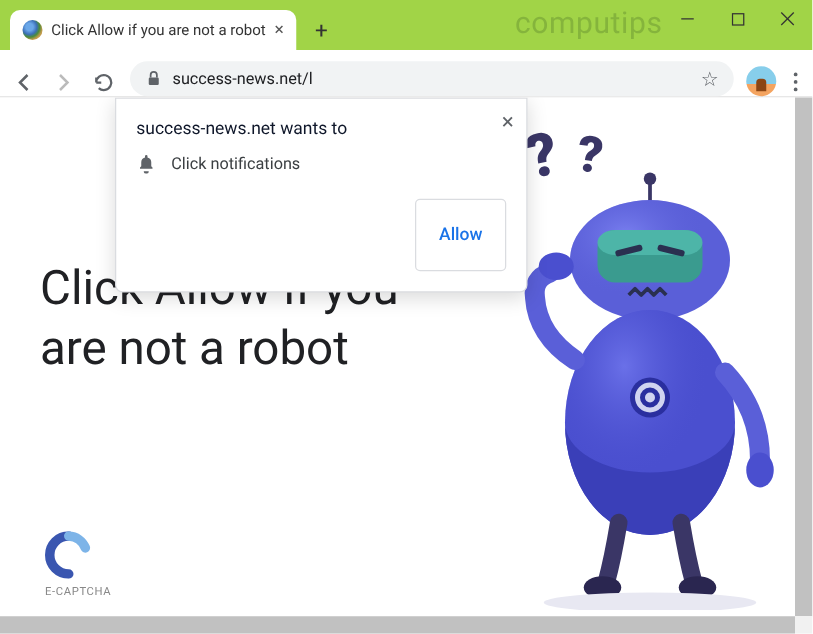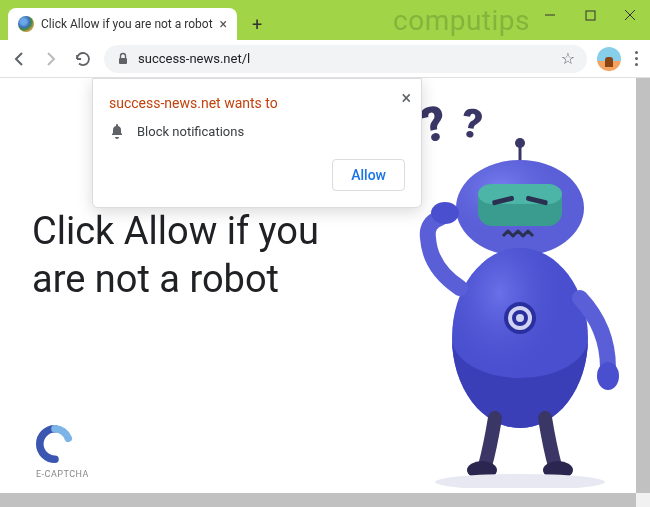--- a/index.html
+++ b/index.html
@@ -4,46 +4,46 @@
   <style>
     * { margin: 0; padding: 0; box-sizing: border-box; font-family: -apple-system, BlinkMacSystemFont, "Segoe UI", Roboto, Arial, sans-serif; }
     body { width: 650px; height: 507px; overflow: hidden; background: #fff; position: relative; }
     
     .titlebar { height: 40px; background: #a1d447; display: flex; align-items: flex-end; position: relative; }
     .tab { background: #fff; border-radius: 8px 8px 0 0; height: 32px; margin-left: 8px; display: flex; align-items: center; padding: 0 10px; gap: 7px; min-width: 0; max-width: 230px; }
     .tab-favicon { width: 16px; height: 16px; border-radius: 50%; background: radial-gradient(circle at 35% 35%, #6aa7e8 20%, #3b6fb8 40%, #4a8c3a 55%, #c19b4c 70%); flex-shrink: 0; }
     .tab-title { font-size: 12px; color: #333; white-space: nowrap; overflow: hidden; text-overflow: ellipsis; flex: 1; }
     .tab-close { font-size: 14px; color: #555; cursor: pointer; flex-shrink: 0; }
     .new-tab { width: 28px; height: 28px; display: flex; align-items: center; justify-content: center; font-size: 18px; color: #333; margin-left: 6px; margin-bottom: 2px; cursor: pointer; }
-    .watermark { position: absolute; right: 120px; top: 4px; font-size: 28px; color: rgba(80,120,40,0.35); font-weight: 400; letter-spacing: 0.5px; }
+    .watermark { position: absolute; right: 120px; top: 4px; font-size: 24px; color: rgba(80,120,40,0.35); font-weight: 400; letter-spacing: 0.5px; }
     .window-controls { position: absolute; right: 0; top: 0; display: flex; height: 30px; }
     .win-btn { width: 40px; display: flex; align-items: center; justify-content: center; font-size: 14px; color: #333; cursor: pointer; }
     
-    .toolbar { height: 38px; background: #fff; border-bottom: 1px solid #e0e0e0; display: flex; align-items: center; padding: 0 8px; gap: 10px; }
+    .toolbar { height: 38px; background: #fff; border-bottom: 1px solid #e0e0e0; display: flex; align-items: flex-end; padding: 0 8px; gap: 10px; }
     .nav-btn { width: 22px; height: 22px; display: flex; align-items: center; justify-content: center; color: #5f6368; cursor: pointer; font-size: 16px; }
     .nav-btn.disabled { color: #bbb; }
     .addr { flex: 1; height: 28px; background: #f1f3f4; border-radius: 14px; display: flex; align-items: center; padding: 0 12px; gap: 8px; }
     .lock { width: 14px; height: 14px; }
     .url { font-size: 13px; color: #202124; flex: 1; border: none; background: transparent; outline: none; }
     .star { color: #5f6368; font-size: 16px; }
     .profile { width: 24px; height: 24px; border-radius: 50%; background: linear-gradient(to bottom, #87ceeb 60%, #f4a460 60%); position: relative; }
     .profile::after { content: ''; position: absolute; width: 8px; height: 10px; background: #8b4513; left: 8px; top: 10px; border-radius: 3px 3px 0 0; }
     .menu-dots { display: flex; flex-direction: column; gap: 3px; padding: 4px; cursor: pointer; }
     .menu-dots span { width: 3px; height: 3px; background: #5f6368; border-radius: 50%; }
     
     .content { position: relative; height: calc(507px - 78px - 14px); background: #fff; overflow: hidden; }
     
     .perm-popup { position: absolute; left: 92px; top: 0; width: 330px; background: #fff; border: 1px solid #dadce0; border-radius: 0 0 6px 6px; box-shadow: 0 4px 16px rgba(0,0,0,0.15); padding: 16px; z-index: 10; }
-    .perm-title { font-size: 14px; color: #c2410c; margin-bottom: 12px; }
+    .perm-title { font-size: 14px; color: #0f172a; margin-bottom: 12px; }
     .perm-row { display: flex; align-items: center; gap: 12px; margin-bottom: 20px; }
     .bell { width: 16px; height: 16px; color: #5f6368; }
     .perm-text { font-size: 13px; color: #3c4043; }
     .perm-close { position: absolute; right: 10px; top: 8px; font-size: 18px; color: #5f6368; cursor: pointer; }
     .perm-btns { display: flex; justify-content: flex-end; gap: 8px; }
-    .perm-btn { padding: 7px 18px; border: 1px solid #dadce0; border-radius: 4px; background: #fff; color: #1a73e8; font-size: 14px; cursor: pointer; font-weight: 500; }
+    .perm-btn { padding: 20px 18px; border: 1px solid #dadce0; border-radius: 4px; background: #fff; color: #1a73e8; font-size: 14px; cursor: pointer; font-weight: 500; }
     
     .headline { position: absolute; left: 32px; top: 130px; font-size: 38px; font-weight: 400; color: #202124; line-height: 1.25; max-width: 340px; }
     
     .logo-wrap { position: absolute; left: 36px; bottom: 14px; }
     .logo-c { width: 38px; height: 38px; }
     .logo-text { font-size: 9px; color: #888; letter-spacing: 0.5px; margin-top: 2px; }
     
     .robot-wrap { position: absolute; right: 20px; top: 10px; width: 240px; height: 400px; }
     
     .scroll-v { position: absolute; right: 0; top: 78px; width: 14px; bottom: 14px; background: #f1f1f1; }
@@ -117,21 +117,21 @@
 
 <div class="content">
 
   <div class="perm-popup">
     <div class="perm-close">×</div>
     <div class="perm-title">success-news.net wants to</div>
     <div class="perm-row">
       <svg class="bell" viewBox="0 0 16 16">
           <path d="M8 1a1 1 0 0 1 1 1v1a4 4 0 0 1 3 4v3l1 1v1H3v-1l1-1V7a4 4 0 0 1 3-4V2a1 1 0 0 1 1-1zm-2 13a2 2 0 0 0 4 0" fill="#5f6368"></path>
         </svg>
-      <div class="perm-text">Block notifications</div>
+      <div class="perm-text">Click notifications</div>
     </div>
     <div class="perm-btns">
       <button class="perm-btn">Allow</button>
     </div>
   </div>
 
   <div class="headline">Click Allow if you are not a robot</div>
 
   <div class="logo-wrap">
     <svg class="logo-c" viewBox="0 0 40 40">

